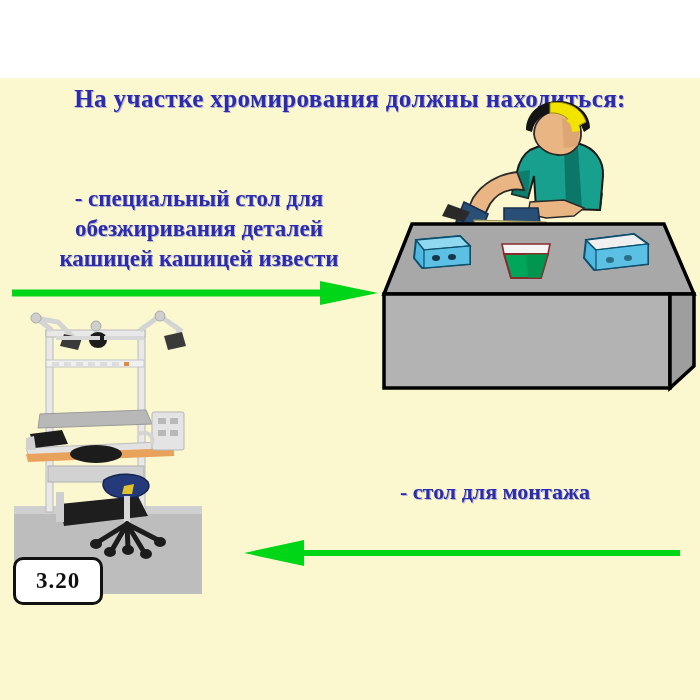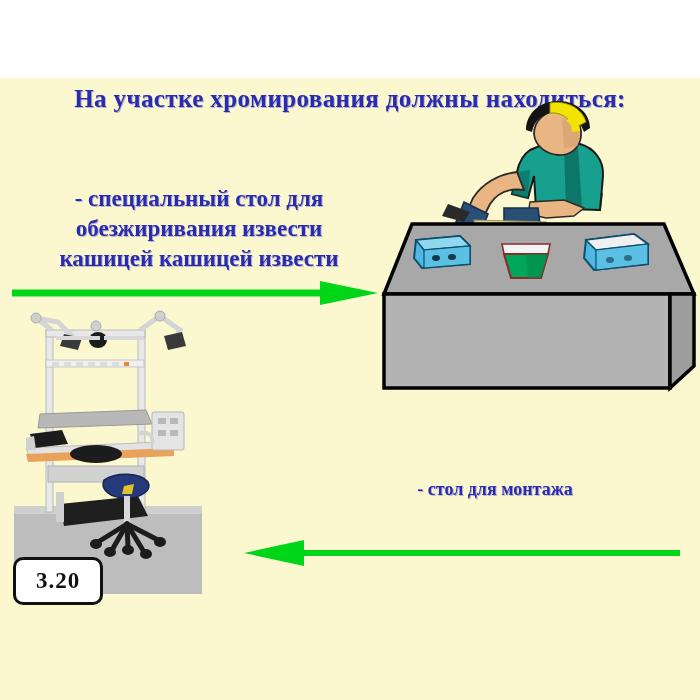--- a/index.html
+++ b/index.html
@@ -61,21 +61,21 @@
     font-size: 23px;
   }
   #caption-left .l1 { display:block; }
   #caption-left .l2 { display:block; }
   #caption-left .l3 { display:block; }
   #caption-right {
     left: 300px;
     top: 400px;
     width: 390px;
     text-align: center;
-    font-size: 18px;
+    font-size: 22px;
   }
   #caption-right .l1 { display:block; }
   #caption-right .l2 { display:block; }
 
   
   .arrow { position: absolute; }
   #arrow-right { left: 10px; top: 200px; width: 368px; height: 30px; }
   #arrow-left  { left: 242px; top: 460px; width: 440px; height: 30px; }
 
   
@@ -117,21 +117,21 @@
 <body>
 
 <div id="canvas">
 
   <div id="slide">
 
     <div id="title">На участке хромирования должны находиться:</div>
 
     <div id="caption-left" class="caption">
       <span class="l1">- специальный стол для</span>
-      <span class="l2">обезжиривания извести</span>
+      <span class="l2">обезжиривания деталей</span>
       <span class="l3">кашицей кашицей извести</span>
     </div>
 
     <div id="caption-right" class="caption">
       <span class="l1">- стол для монтажа</span>
     </div>
 
     <svg id="arrow-right" class="arrow" viewBox="0 0 368 30">
       <line x1="2" y1="15" x2="320" y2="15" stroke="#00d618" stroke-width="7"></line>
       <polygon points="310,3 368,15 310,27" fill="#00d618"></polygon>

